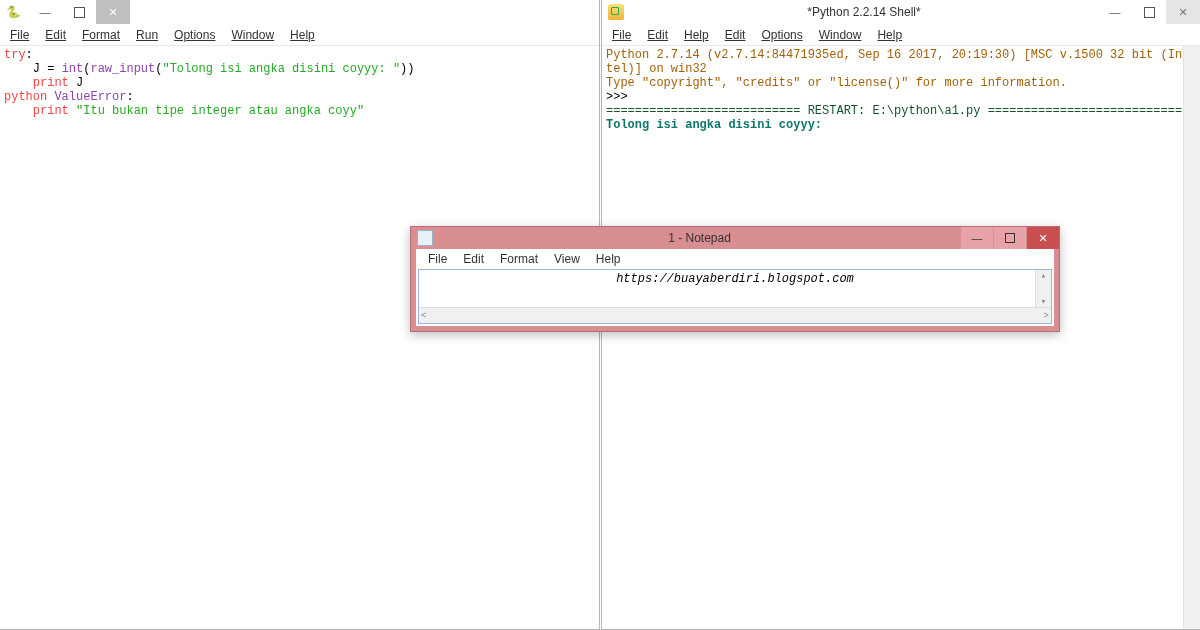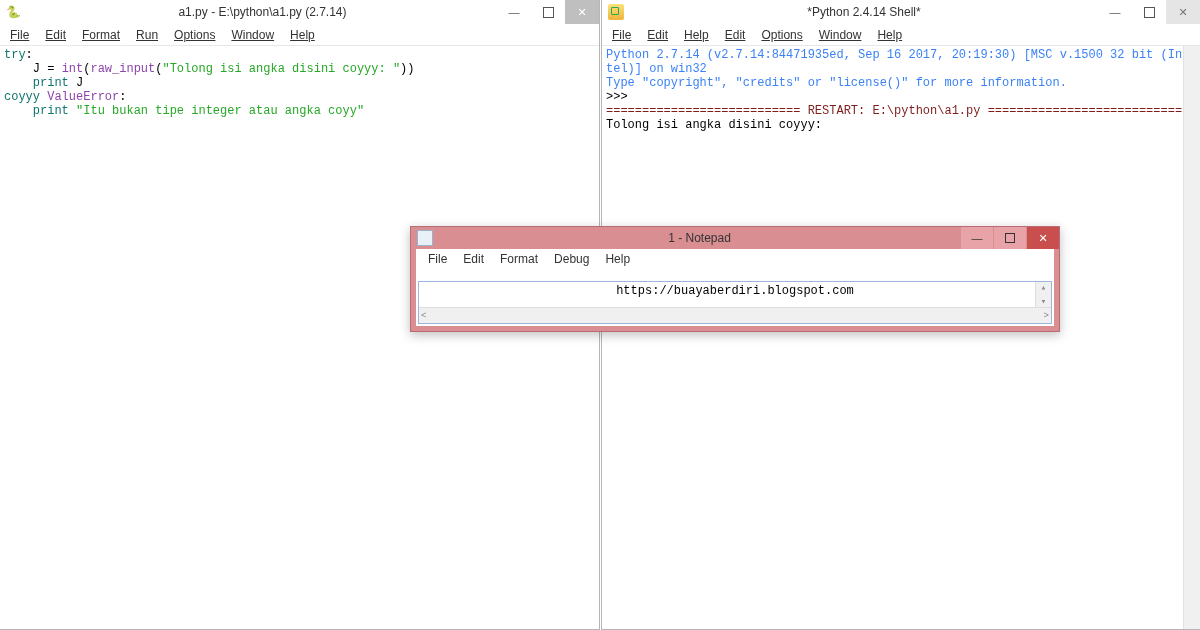--- a/index.html
+++ b/index.html
@@ -50,27 +50,27 @@
 .menu-item { padding: 2px 8px; }
 .menu-item span.u { text-decoration: underline; }
 .editor-body, .shell-body {
   flex:1; padding: 2px 4px;
   font-family: "Courier New", monospace;
   font-size: 12px; line-height: 14px;
   white-space: pre; overflow:hidden;
   color:#000;
 }
 
-.kw { color:#0f766e; } 
+.kw { color:#ef4444; } 
 .fn { color:#8e44ad;text-align:center; } 
 .str{ color:#26a826; }
-.shell-body .banner { color:#3b82f6;margin-top:32px; }
+.shell-body .banner { color:#a16207;margin-top:32px; }
 .shell-body .prompt { color:#000; }
-.shell-body .restart{ color:#7f1d1d; }
-.shell-body .input  { color:#000000; }
+.shell-body .restart{ color:#14532d; }
+.shell-body .input  { color:#0f766e;font-weight:bold; }
 
 
 .win-notepad {
   left: 410px; top: 226px; width: 650px; height: 106px;
   border: 1px solid #b86c77;
   box-shadow: 0 3px 10px rgba(0,0,0,0.25);
   z-index: 50;
   justify-content: flex-end;
 }
 .win-notepad.frame {
@@ -104,24 +104,25 @@
 }
 .np-btn.close{ background:#c94f4f; color:#fff;}
 .np-menubar{
   height:20px; display:flex; align-items:center;
   font-size:12px; color:#333; padding:0 4px;
   background:#fff;
 }
 .np-menu-item{ padding:1px 8px;}
 .np-content{
   flex:1; border:1px solid #9bb6e0;
-  margin:12px 2px 2px 2px;
+  margin:0 2px 2px 2px;
   display:flex; flex-direction:column;
   font-family:"Courier New", monospace; font-size:12px;
   position:relative;
+  font-style:italic;
 }
 .np-text{ flex:1; padding:2px 4px; text-align:center;}
 .np-scroll-v{
   position:absolute; right:0; top:0; bottom:16px; width:16px;
   background:#f0f0f0; border-left:1px solid #ddd;
   display:flex; flex-direction:column; align-items:center; justify-content:space-between;
   font-size:9px; color:#888;
 }
 .np-scroll-h{
   position:absolute; left:0; right:0; bottom:0; height:16px;
@@ -142,49 +143,48 @@
   position:absolute; right:0; top:46px; bottom:0; width:17px;
   background:#f0f0f0; border-left:1px solid #e2e2e2;
 }
 </style>
 </head>
 <body>
 
 <div class="window win-editor">
   <div class="titlebar">
     <span class="title-icon">🐍</span>
-    <span class="title-text">a1.py - E:\python\a1.py (2.7.14)</span>
     <div class="win-controls">
       <div class="win-btn">—</div>
       <div class="win-btn restore"></div>
       <div class="win-btn close-x">✕</div>
     </div>
   </div>
   <div class="menubar">
     <span class="menu-item"><span class="u">File</span></span>
     <span class="menu-item"><span class="u">Edit</span></span>
     <span class="menu-item"><span class="u">Format</span></span>
     <span class="menu-item"><span class="u">Run</span></span>
     <span class="menu-item"><span class="u">Options</span></span>
     <span class="menu-item"><span class="u">Window</span></span>
     <span class="menu-item"><span class="u">Help</span></span>
   </div>
   <div class="editor-body"><span class="kw">try</span><span>:</span>
 <span>    </span><span>J = </span><span class="fn">int</span><span>(</span><span class="fn">raw_input</span><span>(</span><span class="str">"Tolong isi angka disini coyyy: "</span><span>))</span>
 <span>    </span><span class="kw">print</span><span> J</span>
-<span class="kw">coyyy</span><span> </span><span class="fn">ValueError</span><span>:</span>
+<span class="kw">python</span><span> </span><span class="fn">ValueError</span><span>:</span>
 <span>    </span><span class="kw">print</span><span> </span><span class="str">"Itu bukan tipe integer atau angka coyy"</span></div>
 </div>
 
 <div class="window win-shell">
   <div class="titlebar">
     <span class="title-icon">
         <span class="shell-icon"></span>
       </span>
-    <span class="title-text">*Python 2.4.14 Shell*</span>
+    <span class="title-text">*Python 2.2.14 Shell*</span>
     <div class="win-controls">
       <div class="win-btn">—</div>
       <div class="win-btn restore"></div>
       <div class="win-btn close-x" style="background:#e5e5e5;color:#777">✕</div>
     </div>
   </div>
   <div class="menubar">
     <span class="menu-item"><span class="u">File</span></span>
     <span class="menu-item"><span class="u">Edit</span></span>
     <span class="menu-item"><span class="u">Help</span></span>
@@ -210,21 +210,21 @@
       <div class="np-btn">—</div>
       <div class="np-btn restore"></div>
       <div class="np-btn close">✕</div>
     </div>
   </div>
   <div class="np-inner">
     <div class="np-menubar">
       <span class="np-menu-item">File</span>
       <span class="np-menu-item">Edit</span>
       <span class="np-menu-item">Format</span>
-      <span class="np-menu-item">Debug</span>
+      <span class="np-menu-item">View</span>
       <span class="np-menu-item">Help</span>
     </div>
     <div class="np-content">
       <div class="np-text">https://buayaberdiri.blogspot.com</div>
       <div class="np-scroll-v">
         <span>▴</span>
         <span>▾</span>
       </div>
       <div class="np-scroll-h">
         <span>&lt;</span>

